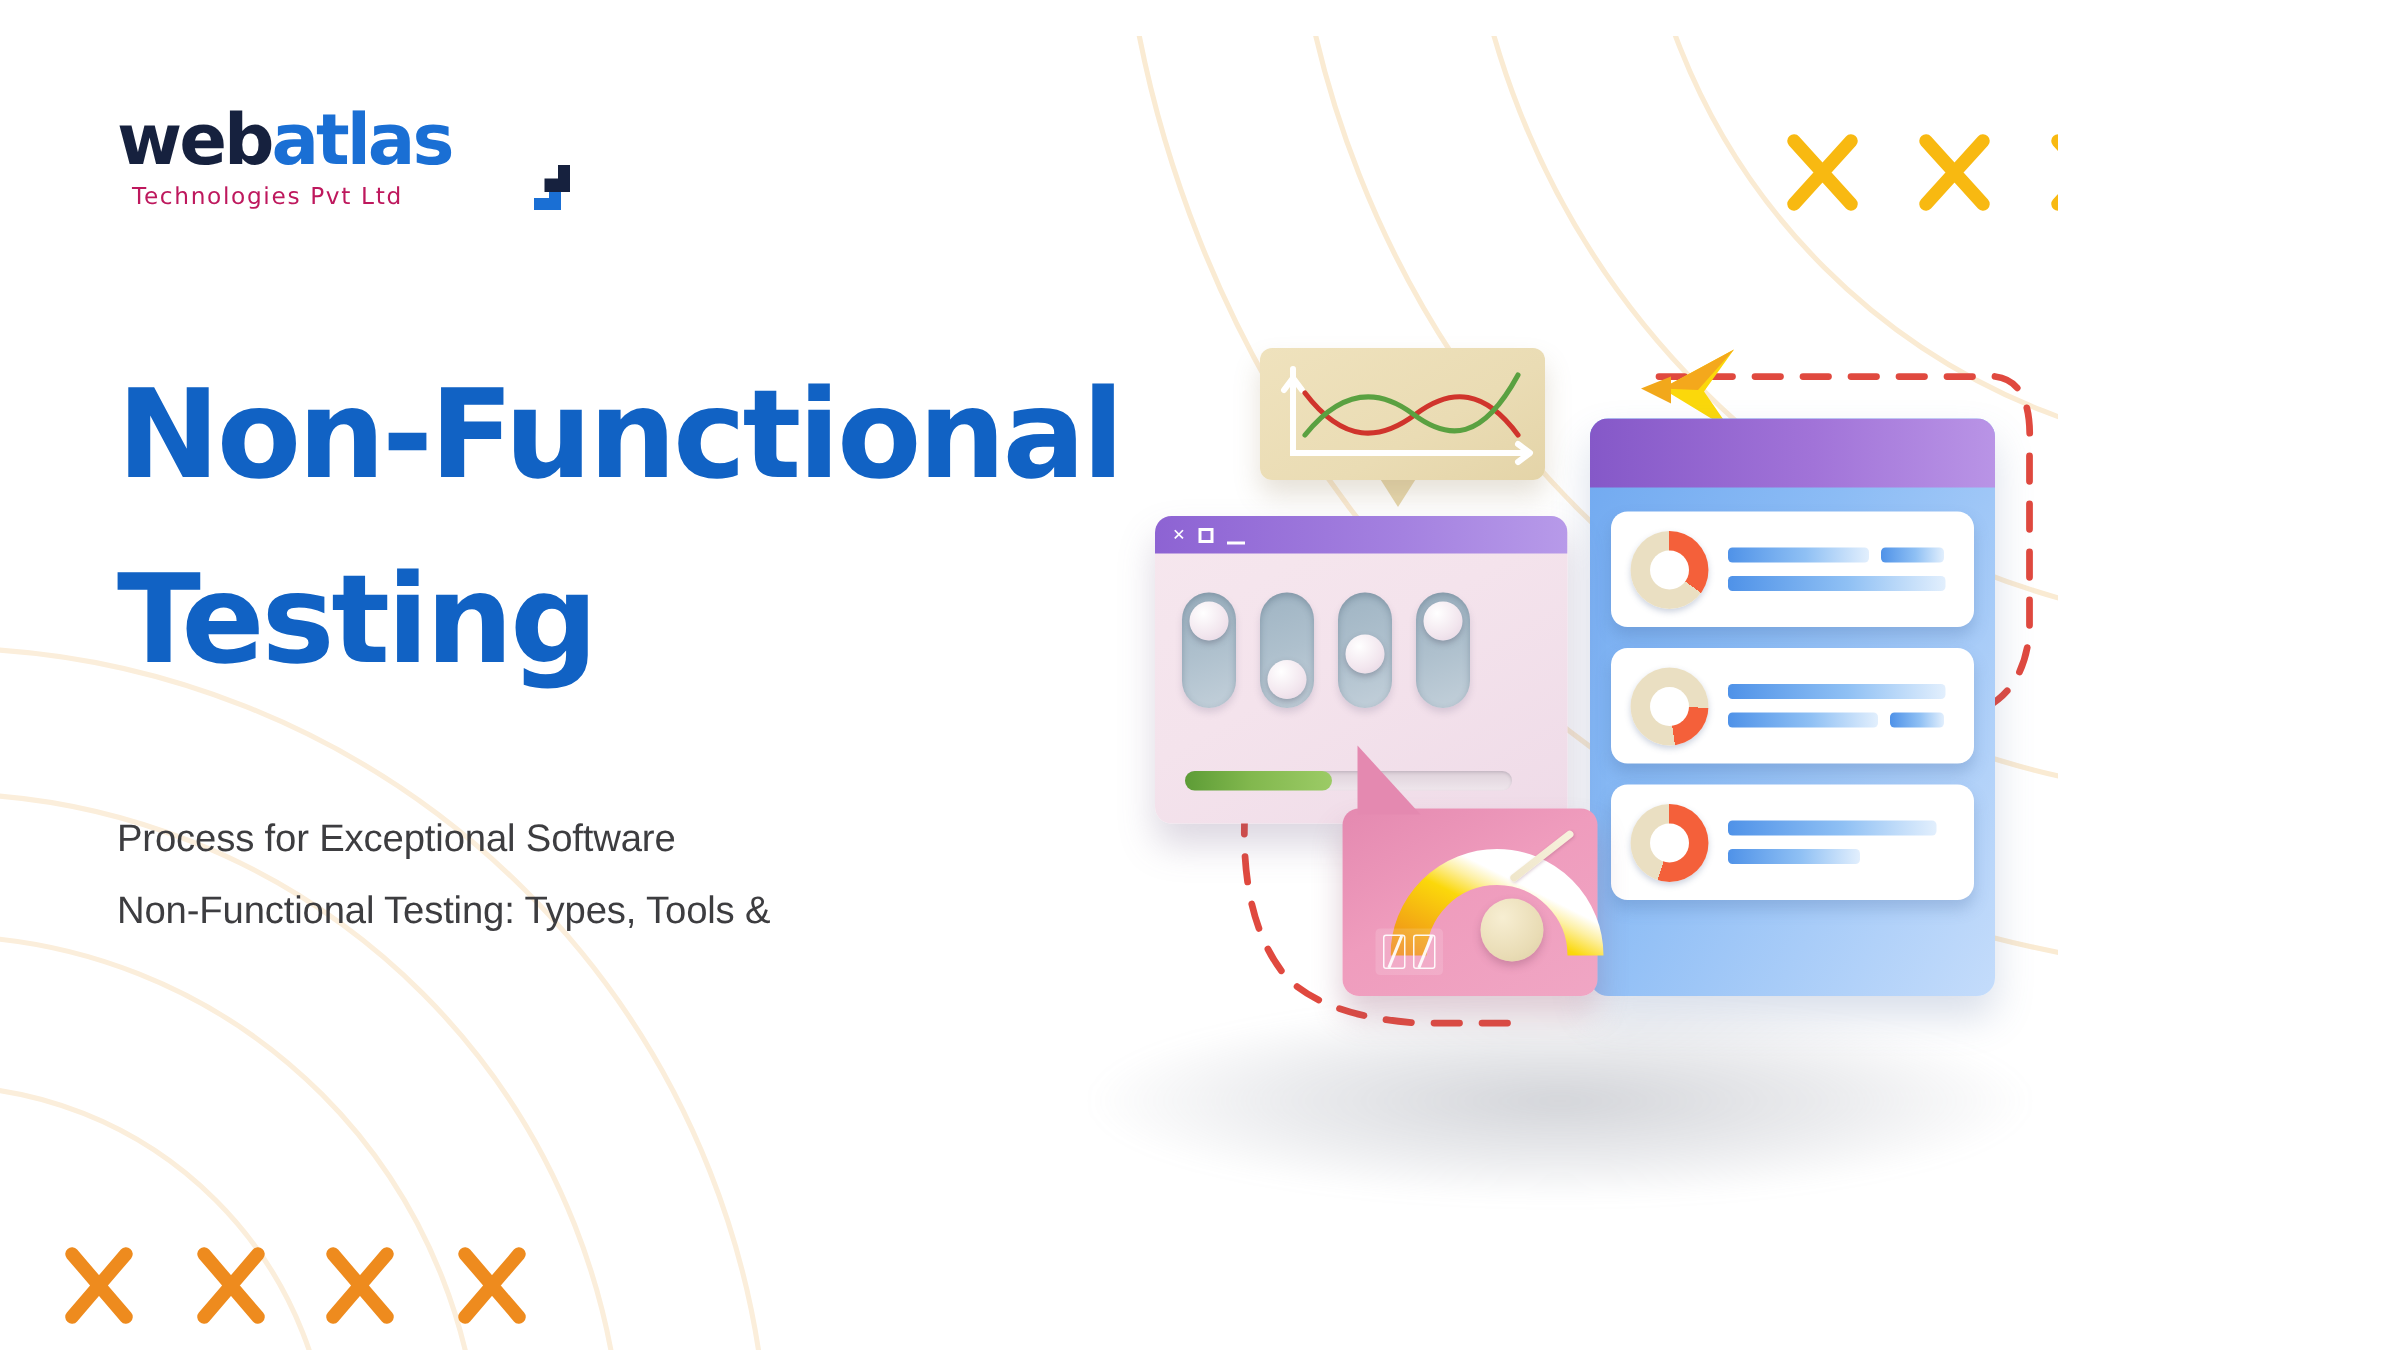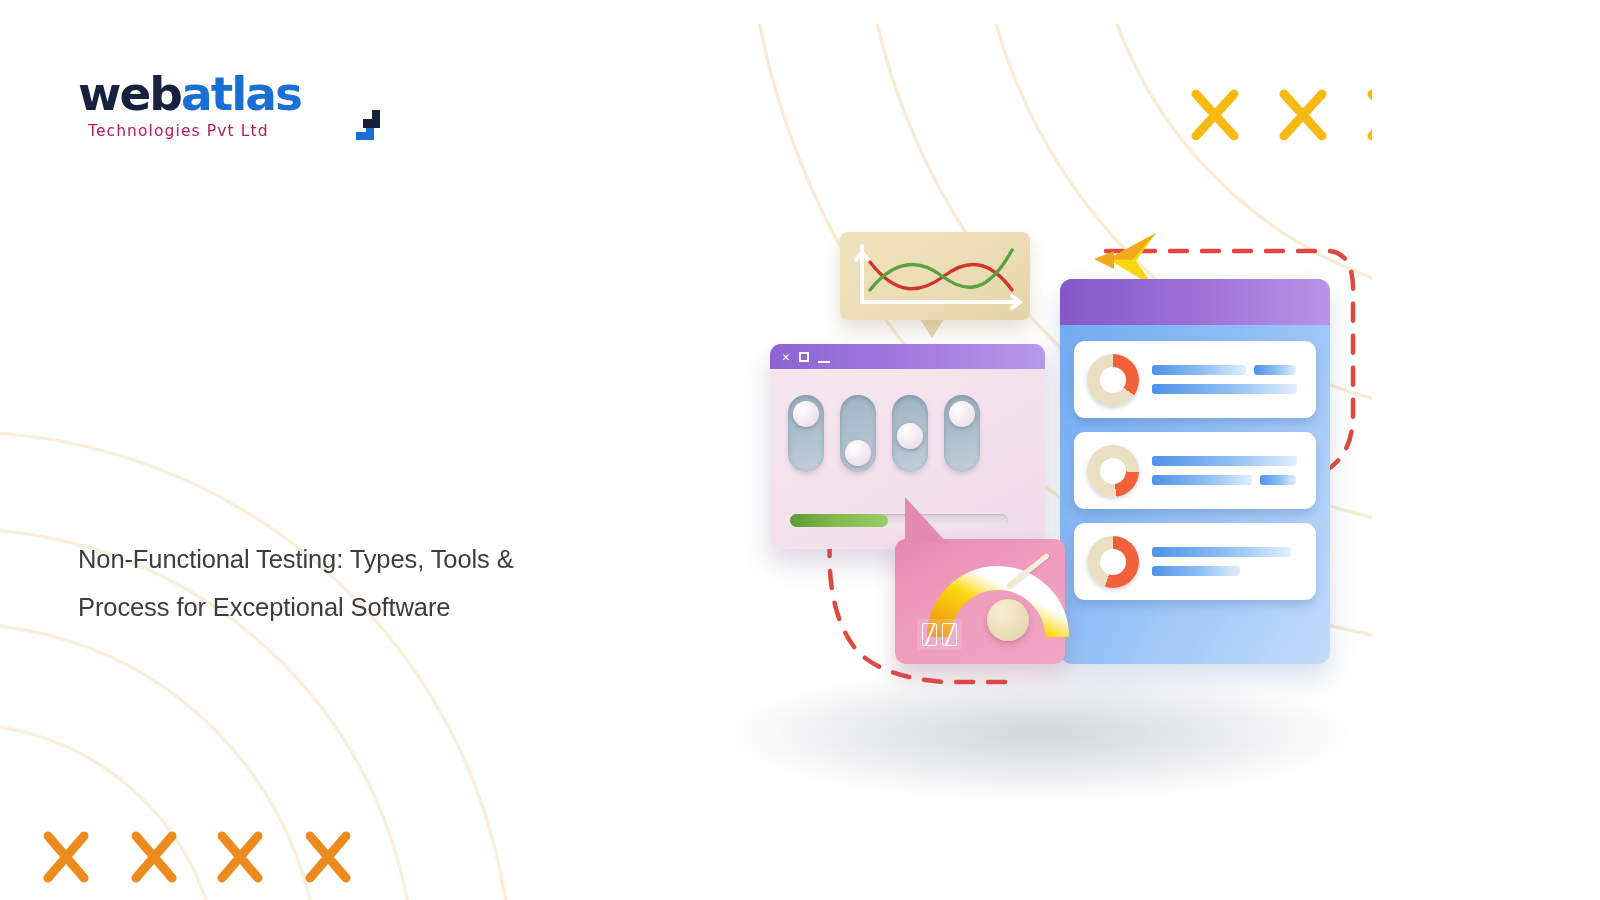--- a/index.html
+++ b/index.html
@@ -206,24 +206,28 @@
 
   <div class="logo">
     <p class="logo-word"><span class="logo-web">web</span><span class="logo-atlas">atlas</span></p>
     <p class="logo-sub">Technologies Pvt Ltd</p>
     <svg class="logo-arrows" viewBox="0 0 46 46">
       <path d="M20 34 L20 26 L30 26 L30 16 L38 16 L38 34 Z" fill="#1a6fd4"></path>
       <path d="M27 22 L27 13 L36 13 L36 4 L44 4 L44 22 Z" fill="#16213e"></path>
     </svg>
   </div>
 
+  <h1 class="headline">
+    <span>Non-Functional</span>
+    <span>Testing</span>
+  </h1>
 
   <p class="subhead">
+    <span>Process for Exceptional Software</span>
     <span>Non-Functional Testing: Types, Tools &amp;</span>
-    <span>Process for Exceptional Software</span>
   </p>
 
   <div class="illus">
 
     <div class="ground-shadow"></div>
 
     <svg style="position:absolute;left:-10px;top:-10px;" width="660" height="520" viewBox="0 0 660 520">
       <path d="M376 67 L600 67 Q625 70 623 112 L623 235 Q620 290 565 296 L500 300" fill="none" stroke="#e0493f" stroke-width="4.5" stroke-dasharray="17 15" stroke-linecap="round"></path>
       <path d="M100 355 Q96 430 128 468 Q155 494 215 498 L290 498" fill="none" stroke="#e0493f" stroke-width="4.5" stroke-dasharray="17 15" stroke-linecap="round"></path>
     </svg>

